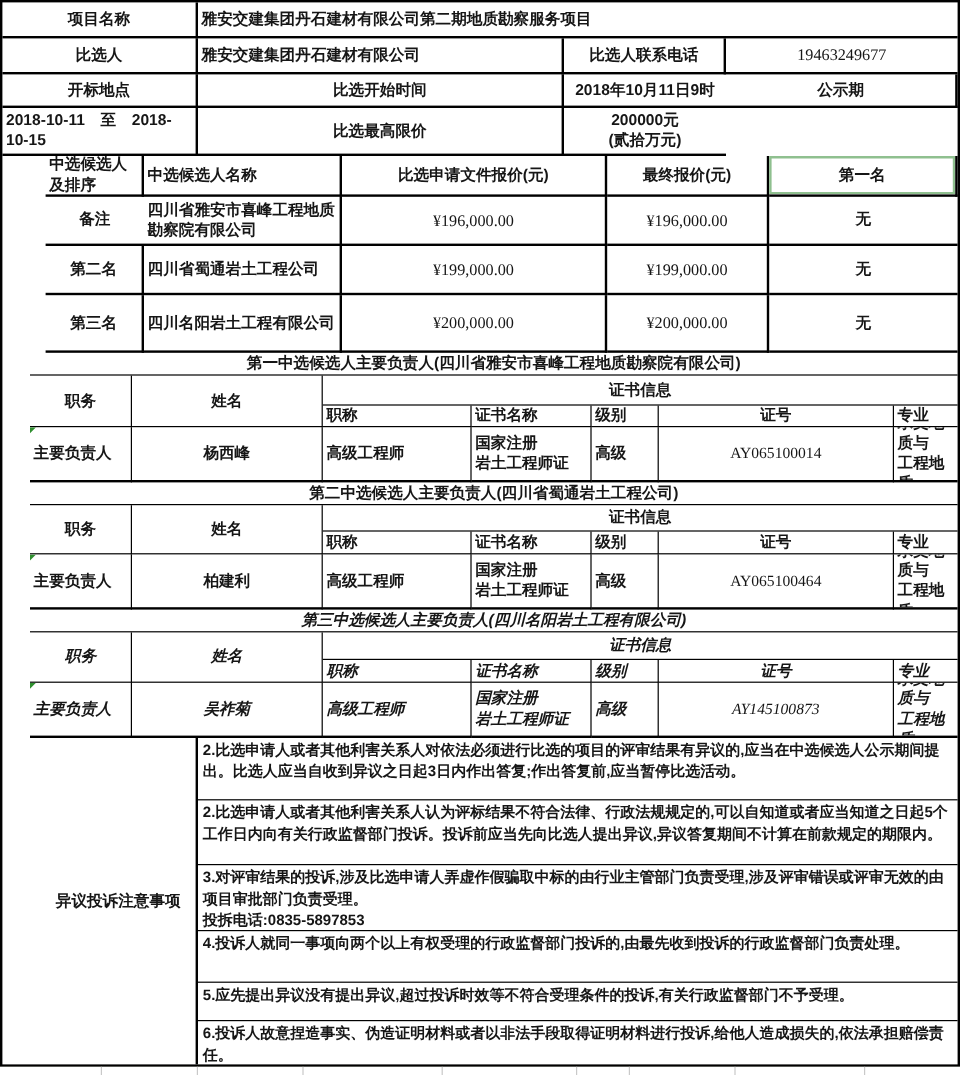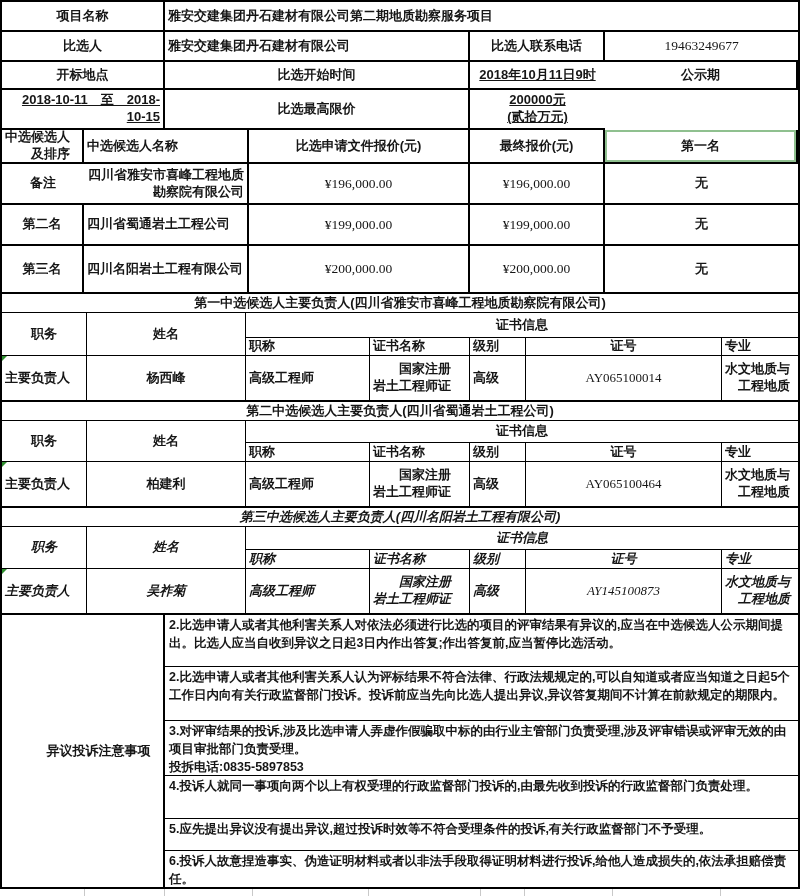--- a/index.html
+++ b/index.html
@@ -17,31 +17,31 @@
   .cell{
     box-sizing:border-box;
     display:flex;align-items:center;
     font-size:13px;font-weight:bold;line-height:1.28;
     border-right:2px solid #000;border-bottom:2px solid #000;
     padding:1px 3px;overflow:hidden;position:relative;
   }
   .cell.last-col{border-right:none;}
   .cell.no-bottom{border-bottom:none;}
   .center{justify-content:center;text-align:center;}
-  .left{justify-content:flex-start;text-align:right;}
+  .left{justify-content:flex-start;text-align:left;}
   .ml{white-space:pre-line;}
   .num{font-family:"Liberation Serif",serif;font-weight:normal;font-size:13.5px;}
-  .mixed-num{font-weight:bold;text-decoration:underline;}
+  .mixed-num{font-weight:bold;}
 
   
   .s1{grid-template-columns:163px 305px 135px 1fr;grid-template-rows:30px 30px 28px 40px;}
   
-  .s2{grid-template-columns:82px 165px 221px 135px 1fr;grid-template-rows:34px 41px 41px 48px;}
-  
-  .s3{grid-template-columns:85px 159px 124px 100px 56px 196px 1fr;}
+  .s2{grid-template-columns:82px 165px 221px 135px 1fr;grid-template-rows:34px 41px 41px 48px;margin-left:36px;}
+  
+  .s3{grid-template-columns:85px 159px 124px 100px 56px 196px 1fr;padding-left:23px;}
   .s3a{grid-template-rows:19px 25px 18px 46px;}
   .s3b{grid-template-rows:19px 22px 19px 46px;}
   .s3c{grid-template-rows:19px 23px 19px 46px;font-style:italic;}
   .s3 .cell{border-right:1px solid #000;border-bottom:1px solid #000;font-size:13px;}
   .s3 .cell.last-col{border-right:none;}
   .s3 .title-cell{grid-column:1/-1;justify-content:center;font-size:13px;}
   .s3 .data-cell{border-bottom:2px solid #000;}
   .span2{grid-row:span 2;}
   .cert-span{grid-column:3/-1;}
 

